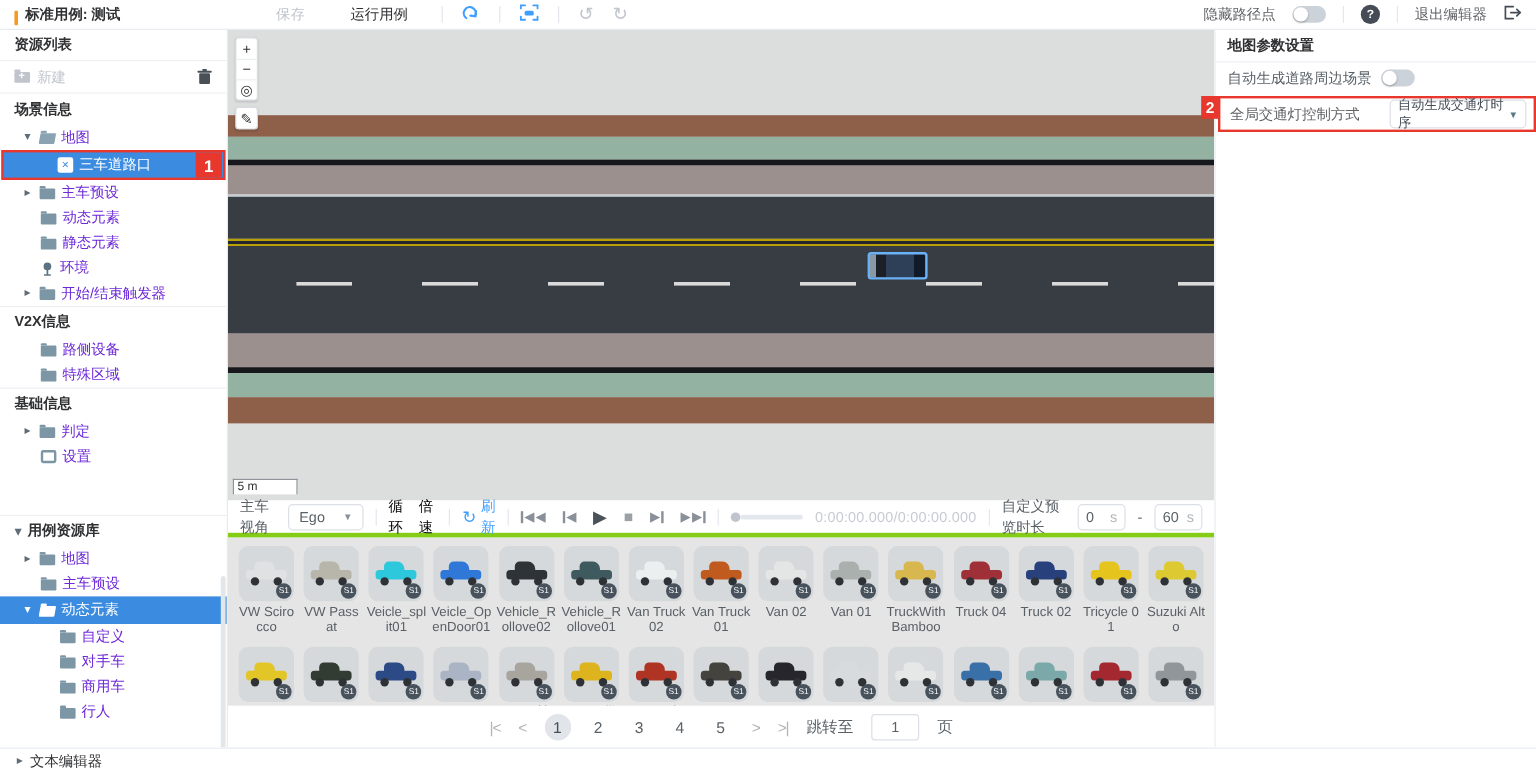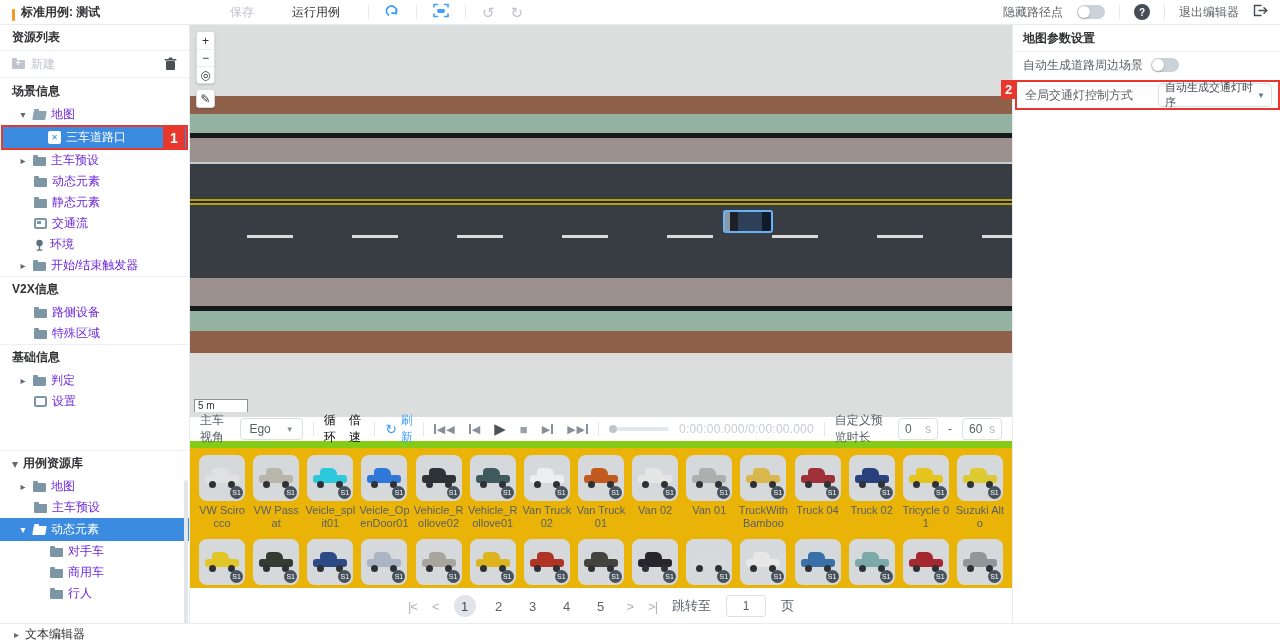--- a/index.html
+++ b/index.html
@@ -83,42 +83,42 @@
   .ms14 { top:328px; height:64px; background:#dcdddd; }
   .dashes { position:absolute; left:57px; right:0; top:210px; height:3px; background:repeating-linear-gradient(90deg,#dadada 0 46px,transparent 46px 105px); }
   .ego { position:absolute; left:533px; top:185px; width:50px; height:23px; border:2px solid #6ab2f8; border-radius:3px; background:linear-gradient(90deg,#8a97a4 0 5px,#1c2026 5px 13px,#2e4058 13px 37px,#101a28 37px 50px); cursor:pointer; }
   .map-ctrl { position:absolute; left:6px; top:6px; width:19px; display:flex; flex-direction:column; gap:5px; }
   .ctrl-group { background:#fff; border:1px solid #d8dce0; border-radius:3px; box-shadow:0 1px 2px rgba(0,0,0,.15); display:flex; flex-direction:column; }
   .ctrl-btn { height:17px; display:flex; align-items:center; justify-content:center; color:#303133; font-size:12px; cursor:pointer; }
   .ctrl-btn + .ctrl-btn { border-top:1px solid #eceff1; }
   .scalebox { position:absolute; left:4px; bottom:5px; width:54px; height:13px; background:#fff; border:1px solid #8d9399; border-bottom:none; font-size:10px; color:#303133; padding:0 3px; line-height:12px; }
 
   
-  .pb-toolbar { position:relative; width:822px; height:31px; background:#fff; border-bottom:7px solid #84cc16; display:flex; align-items:center; padding:0 10px; gap:10px; }
+  .pb-toolbar { position:relative; width:822px; height:31px; background:#fff; border-bottom:4px solid #84cc16; display:flex; align-items:center; padding:0 10px; gap:10px; }
   .pb-toolbar .label { color:#5a6268; }
   .selectbox { width:88px; height:22px; border:1px solid #dcdfe6; border-radius:4px; display:flex; align-items:center; padding:0 8px; color:#5a6268; cursor:pointer; }
   .selectbox .caret { margin-left:auto; font-size:8px; color:#8a9099; }
   .txt-disabled { color:#000000; }
   .refresh { display:flex; align-items:center; gap:4px; color:#409eff; cursor:pointer; }
   .refresh .ric { font-size:14px; line-height:1; }
   .pbgroup { display:flex; align-items:center; gap:14px; color:#8a9099; }
   .pbtn { display:flex; align-items:center; gap:1px; font-size:11px; cursor:pointer; color:#8a9099; }
   .pbtn .bar { width:2px; height:10px; background:#8a9099; }
   .pbtn.play { color:#4a525a; font-size:15px; }
   .pbtn.stopb { color:#9aa0a6; font-size:13px; }
   .slider { display:flex; align-items:center; gap:0; }
   .slider .knob { width:8px; height:8px; border-radius:50%; background:#c0c4cc; }
   .slider .track { width:52px; height:4px; border-radius:2px; background:#e4e7ed; }
   .timetxt { color:#c8ccd2; letter-spacing:.2px; }
   .numbox { width:46px; height:22px; border:1px solid #dcdfe6; border-radius:4px; display:flex; align-items:center; padding:0 6px; gap:2px; }
   .numbox input { width:18px; border:none; outline:none; color:#5a6268; font-size:12px; font-family:inherit; }
   .numbox .unit { color:#b0b5bb; margin-left:auto; }
 
   
-  .libwrap { position:relative; width:822px; height:176px; overflow:hidden; background:#eab308; }
+  .libwrap { position:relative; width:822px; height:176px; overflow:hidden; background:#e5e5e5; }
   .veh-grid { display:grid; grid-template-columns:repeat(15,1fr); padding:7px 5px 0; }
   .veh-cell { cursor:pointer; }
   .veh-thumb { width:46px; height:46px; background:#d6d9db; border-radius:8px; position:relative; margin:0 auto; }
   .car { position:absolute; left:6px; top:13px; width:34px; height:20px; }
   .car-roof { position:absolute; left:7px; top:0; width:17px; height:8px; border-radius:4px 6px 0 0; }
   .car-body { position:absolute; left:0; top:7px; width:34px; height:8px; border-radius:3px; }
   .wheel { position:absolute; bottom:0; width:7px; height:7px; border-radius:50%; background:#2e3236; }
   .w1 { left:4px; } .w2 { right:4px; }
   .veh-badge { position:absolute; right:2px; bottom:2px; width:13px; height:13px; border-radius:50%; background:#47525c; color:#fff; font-size:7px; display:flex; align-items:center; justify-content:center; }
   .veh-name { margin-top:3px; font-size:11px; line-height:13px; color:#5a6066; text-align:center; word-break:break-all; padding:0 2px; }
@@ -229,24 +229,20 @@
     </div>
     <div class="sb-row ind2">
       <span class="folder"></span>
       <span class="lbl">动态元素</span>
     </div>
     <div class="sb-row ind2">
       <span class="folder"></span>
       <span class="lbl">静态元素</span>
     </div>
     <div class="sb-row ind2">
-      <span class="frameicon grid"></span>
-      <span class="lbl">交通流</span>
-    </div>
-    <div class="sb-row ind2">
       <span class="envicon">
         <svg width="11" height="12" viewBox="0 0 11 12" fill="#5a7282">
             <circle cx="5.5" cy="4" r="3.2"></circle>
             <rect x="4.8" y="6" width="1.4" height="5"></rect>
             <rect x="2.5" y="10.5" width="6" height="1.2" rx="0.6"></rect>
           </svg>
       </span>
       <span class="lbl">环境</span>
     </div>
     <div class="sb-row">
@@ -292,20 +288,24 @@
       <span class="lbl">地图</span>
     </div>
     <div class="sb-row ind2">
       <span class="folder"></span>
       <span class="lbl">主车预设</span>
     </div>
     <div class="sb-row sel libsel">
       <span class="arr">▾</span>
       <span class="folder open"></span>
       <span class="lbl">动态元素</span>
+    </div>
+    <div class="sb-row ind3">
+      <span class="folder"></span>
+      <span class="lbl">自定义</span>
     </div>
     <div class="sb-row ind3">
       <span class="folder"></span>
       <span class="lbl">对手车</span>
     </div>
     <div class="sb-row ind3">
       <span class="folder"></span>
       <span class="lbl">商用车</span>
     </div>
     <div class="sb-row ind3">

